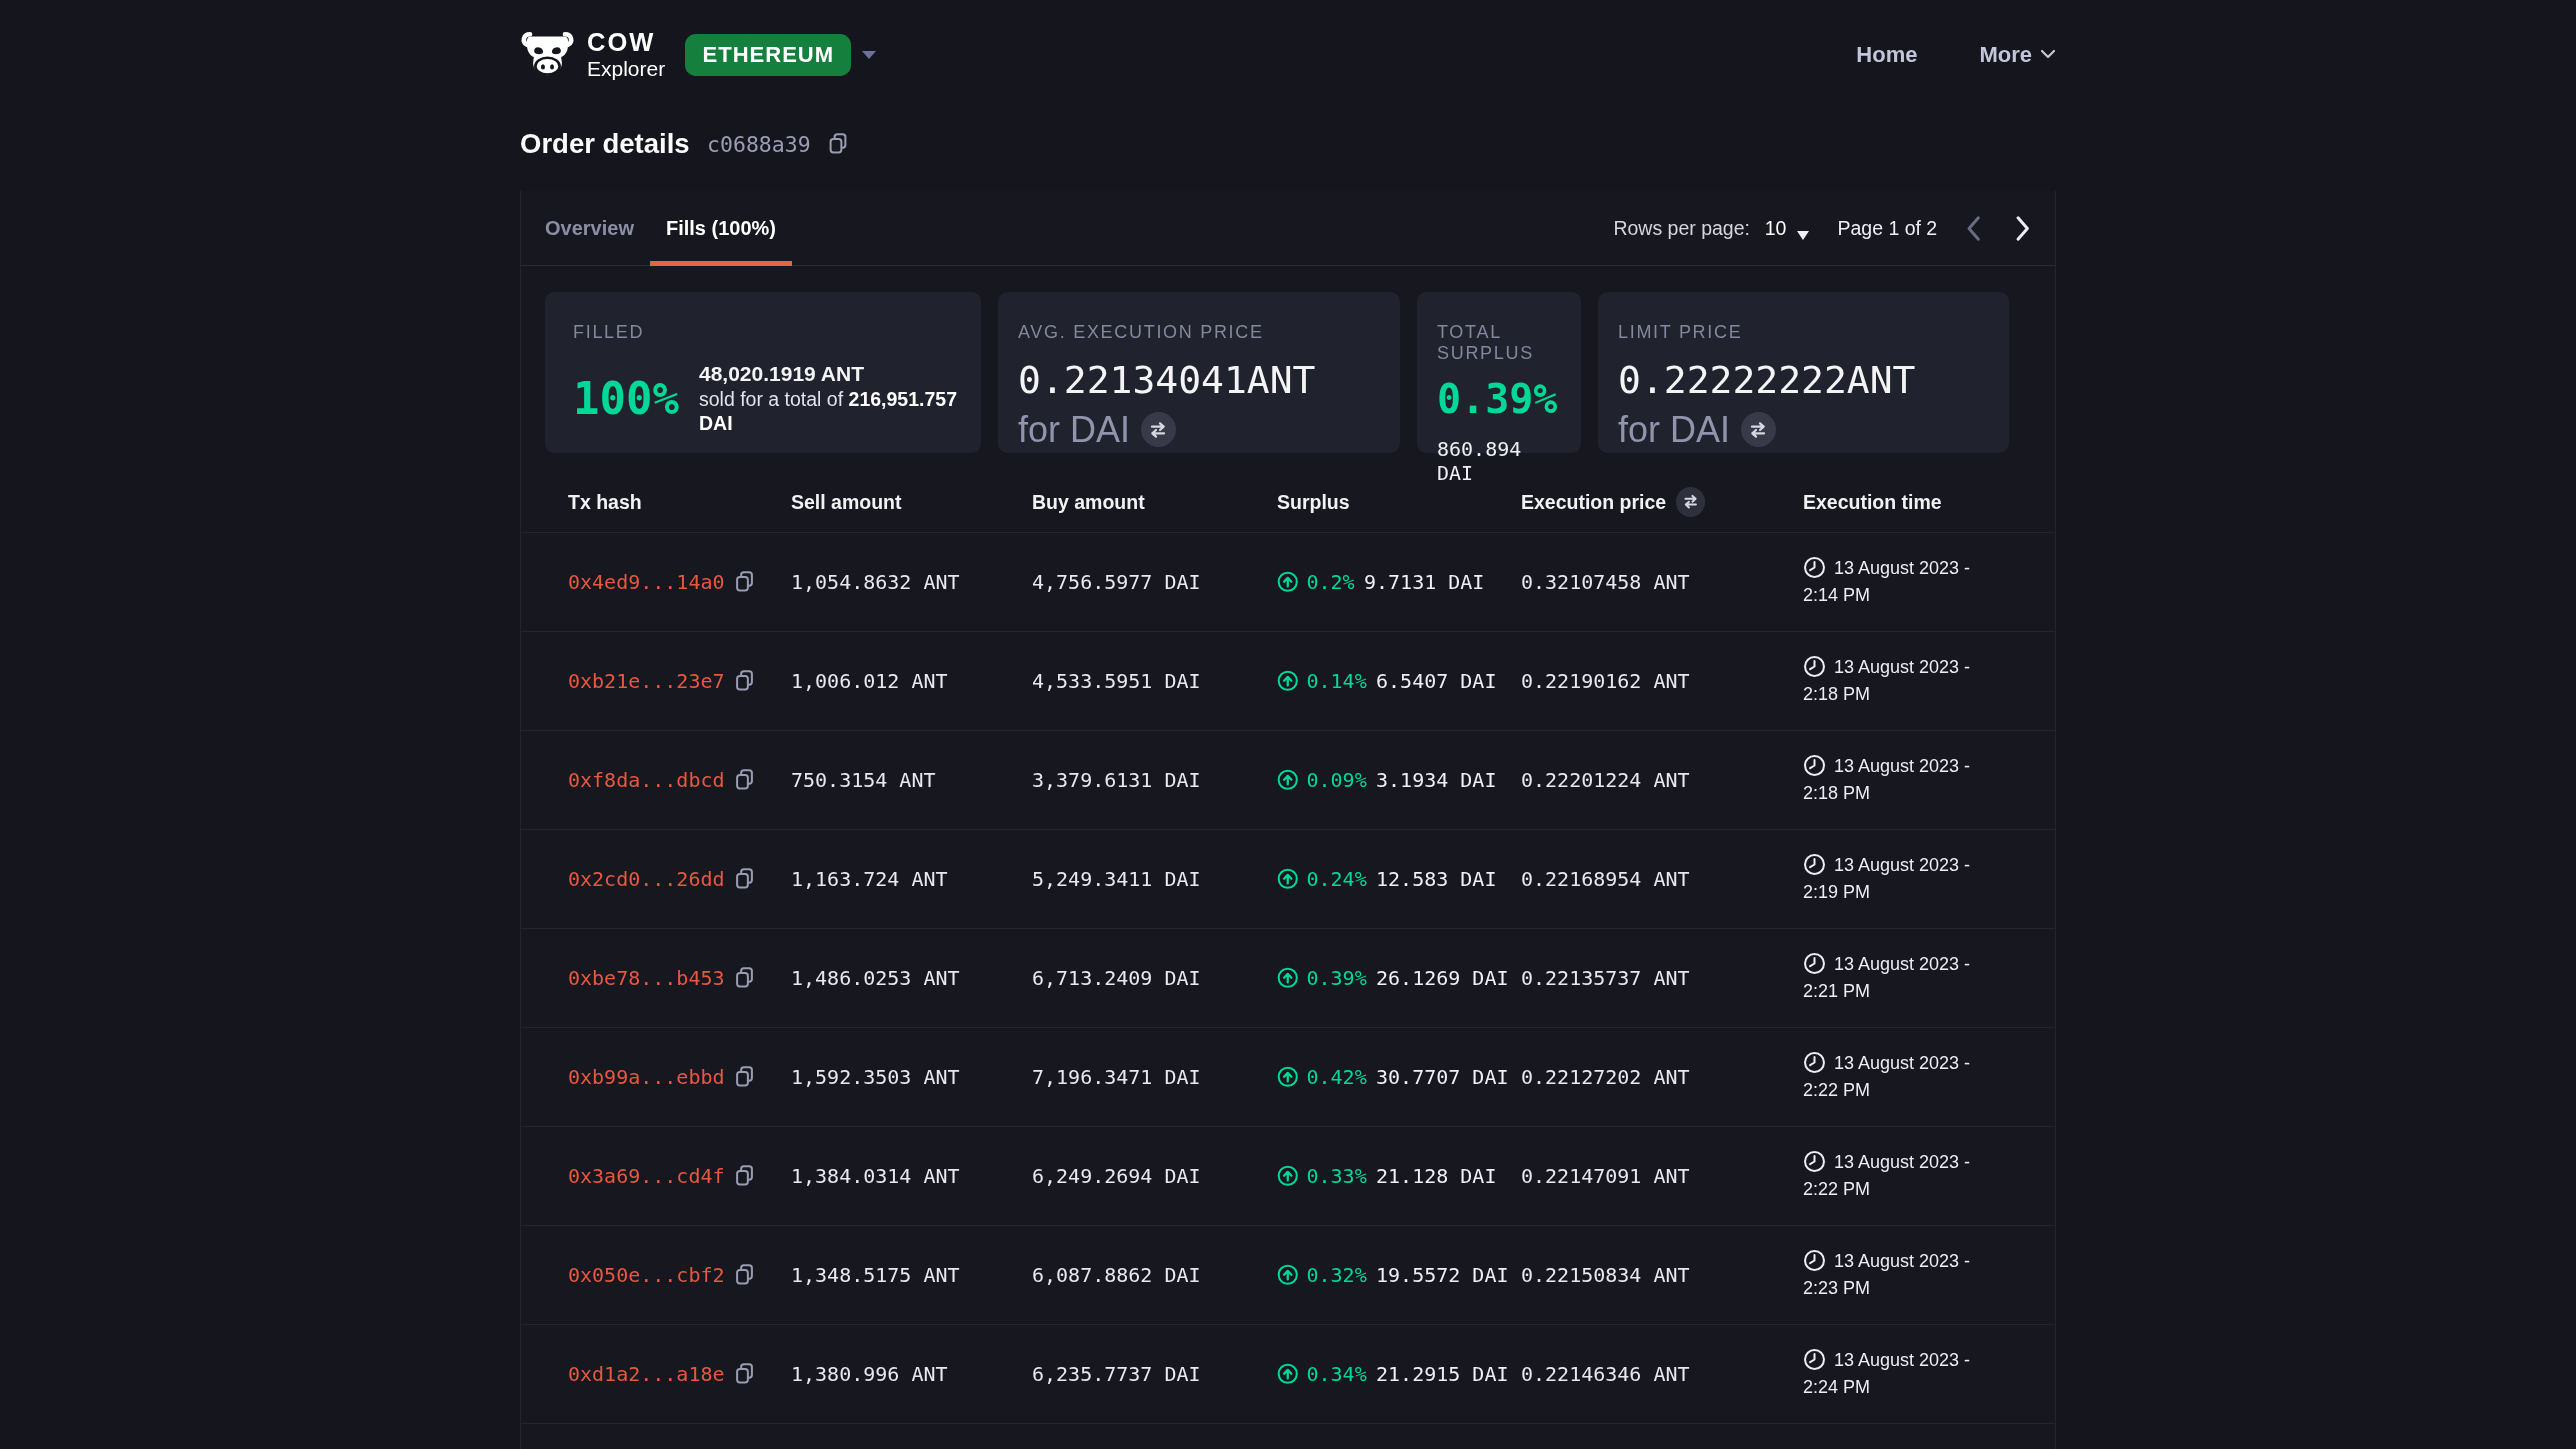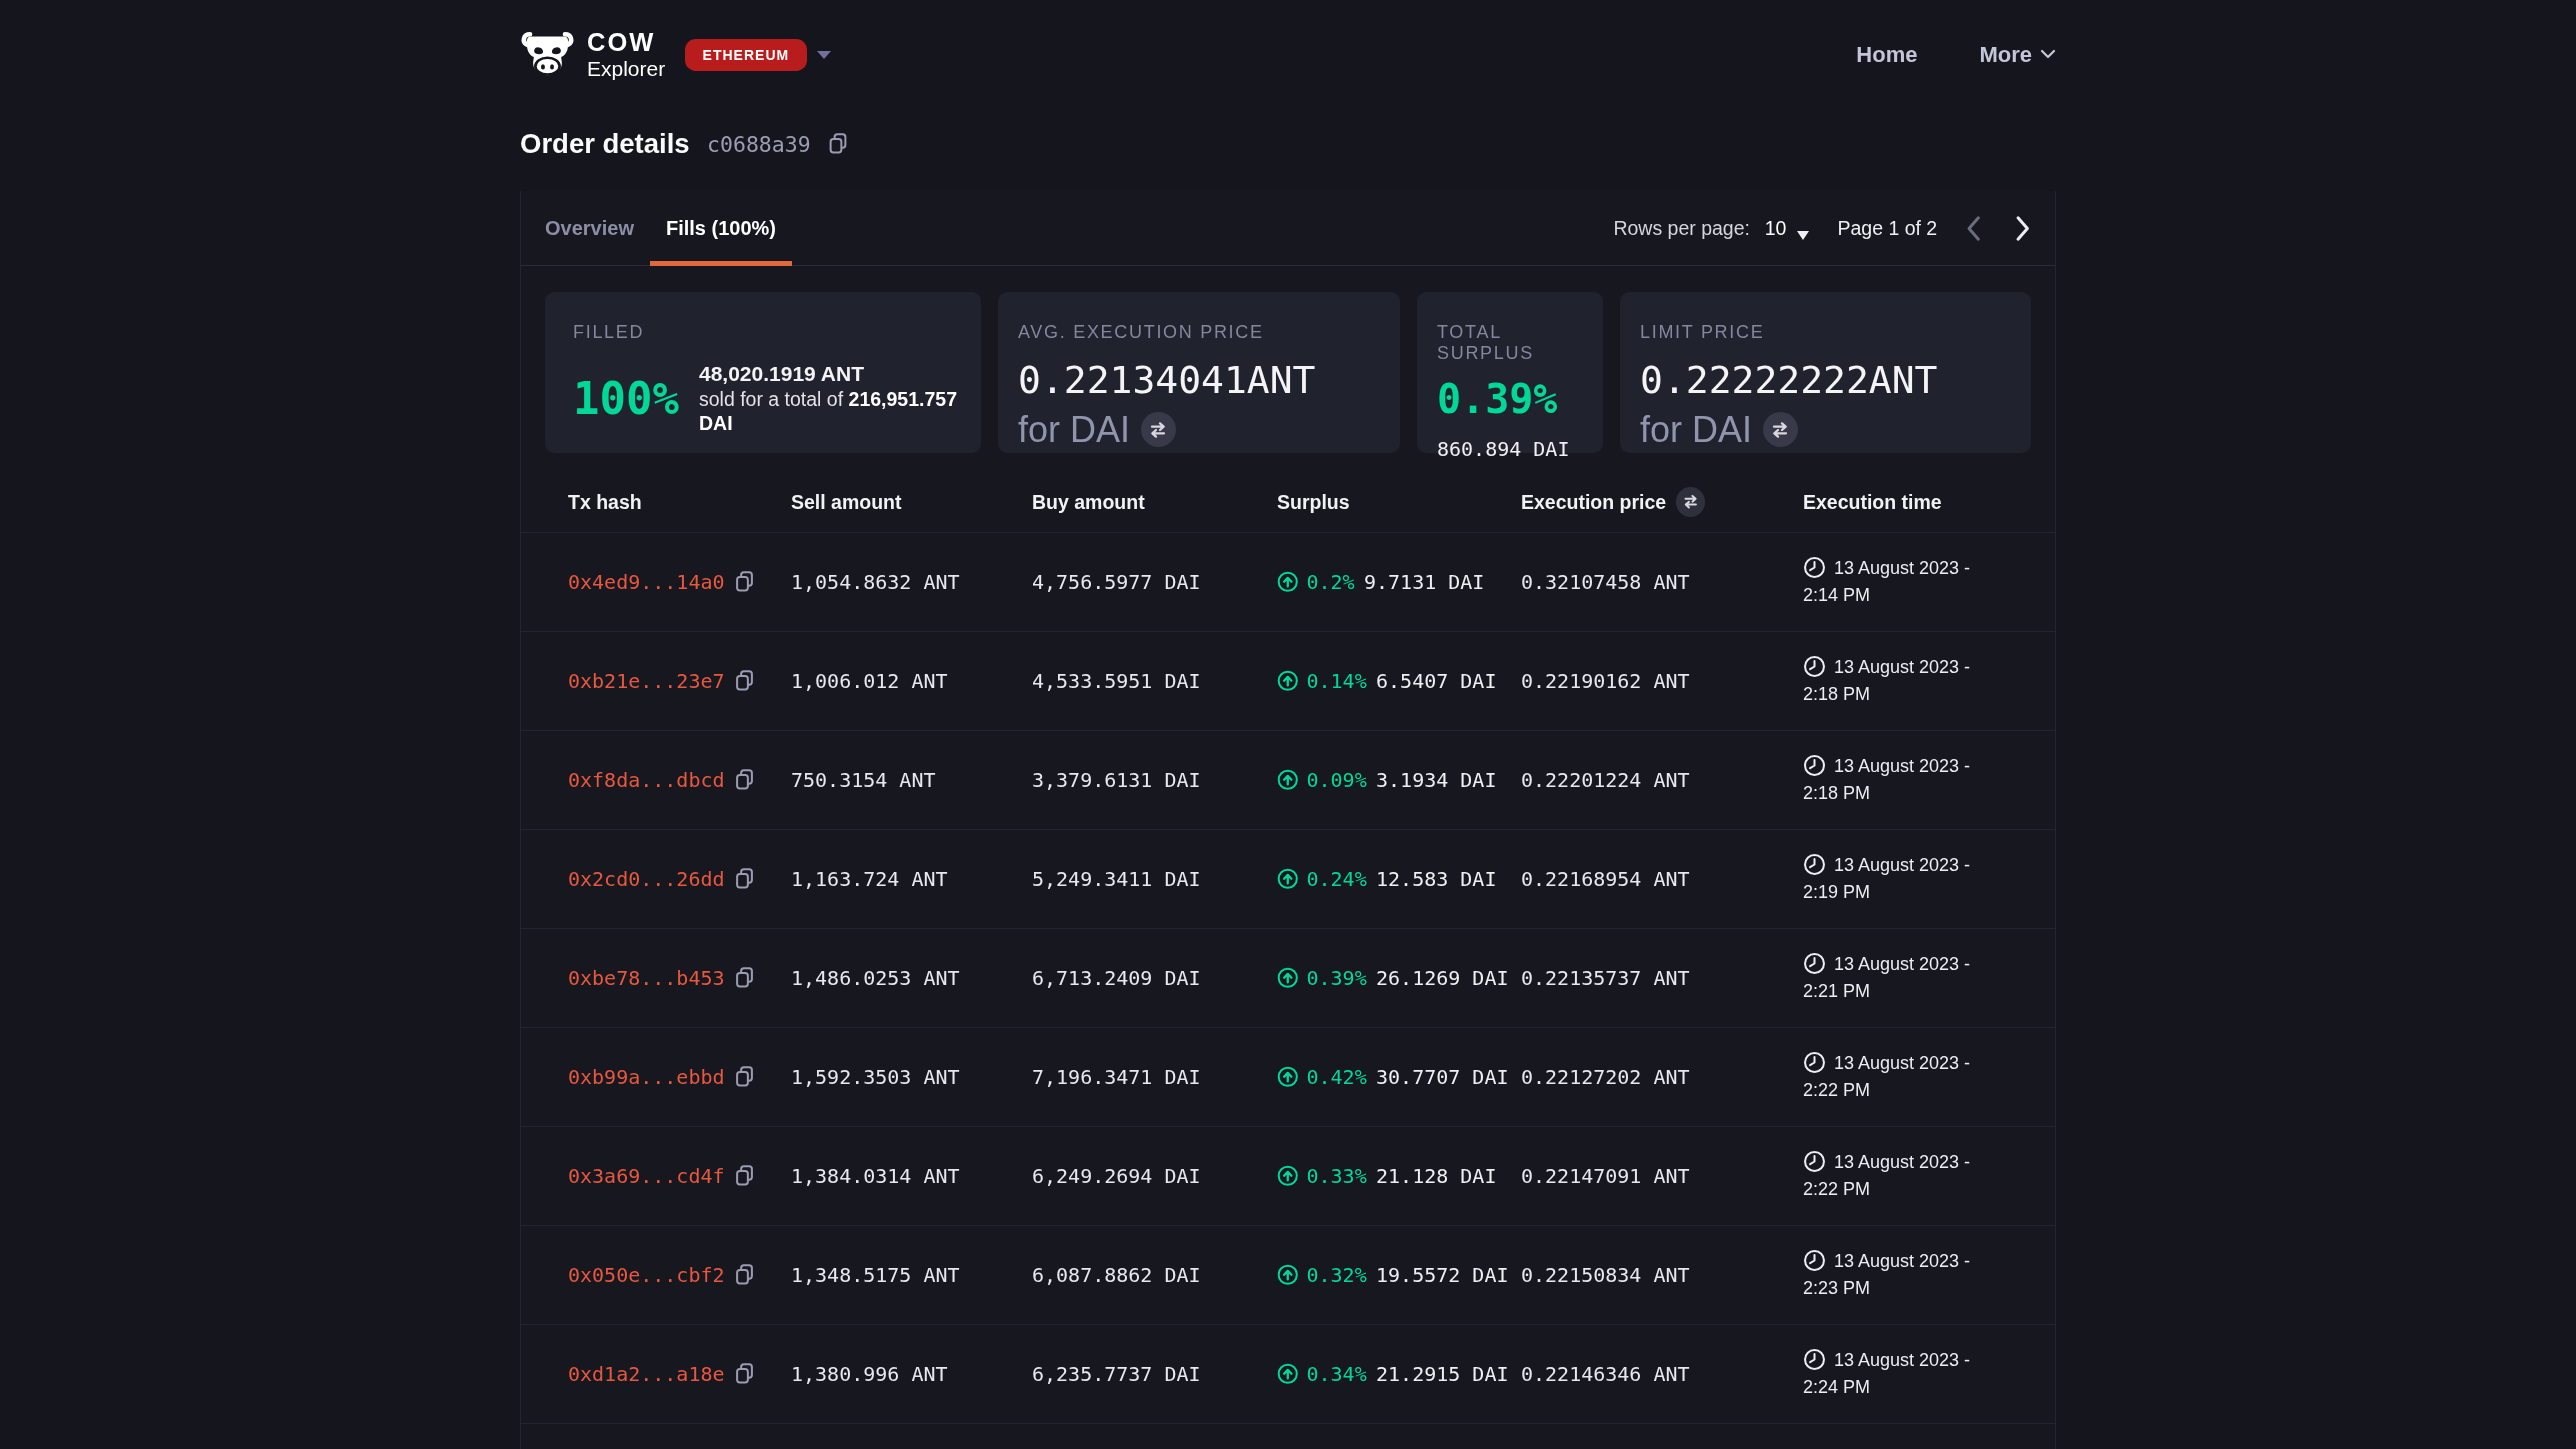--- a/index.html
+++ b/index.html
@@ -17,22 +17,22 @@
   .header-inner { display: flex; align-items: center; padding-top: 24px; height: 85px; }
   .logo { display: flex; align-items: center; gap: 12px; cursor: pointer; }
   .logo-text { line-height: 1; }
   .brand-top { font-size: 25.5px; font-weight: 900; letter-spacing: 2px; color: #ffffff; }
   .brand-bottom { font-size: 21px; font-weight: 400; color: #ffffff; margin-top: 2.7px; }
   .network-badge {
     margin-left: 20px; display: flex; align-items: center; gap: 10.7px;
     background: none; border: none; cursor: pointer;
   }
   .network-pill {
-    background: #b91c1c; color: #ffffff; font-family: "Liberation Sans", sans-serif;
-    font-size: 14px; font-weight: 700; letter-spacing: 1px;
+    background: #15803d; color: #ffffff; font-family: "Liberation Sans", sans-serif;
+    font-size: 22px; font-weight: 700; letter-spacing: 1px;
     padding: 8px 17.4px; border-radius: 10.7px;
   }
   .tri-down { width: 0; height: 0; border-left: 7.4px solid transparent; border-right: 7.4px solid transparent; border-top: 8.7px solid #6d719c; }
   .main-nav { margin-left: auto; display: flex; align-items: center; gap: 62px; }
   .nav-link { color: #c3c5d8; font-size: 22px; font-weight: 600; text-decoration: none; display: flex; align-items: center; gap: 8px; cursor: pointer; }
 
   
   .title-row { display: flex; align-items: center; gap: 17.4px; margin-top: 43px; }
   .page-title { font-size: 27.5px; font-weight: 700; color: #fbfbfc; }
   .order-id { font-size: 21.5px; color: #9b9db4; }
@@ -57,21 +57,21 @@
   .page-info { color: #f0f0f4; font-size: 19.5px; }
   .pager { display: flex; align-items: center; gap: 31px; }
   .pager-btn { background: none; border: none; cursor: pointer; display: flex; align-items: center; }
 
   
   .cards { display: flex; gap: 17px; padding: 25.5px 24px 20px 24px; }
   .card { background: #20222d; border-radius: 9.4px; padding: 20px 20px; height: 161px; }
   .card-label { font-size: 18px; font-weight: 500; letter-spacing: 1.7px; color: #84879e; margin-top: 10.7px; }
   .card-filled { width: 436px; display: flex; flex-direction: column; padding-left: 28px; }
   .card-avg { width: 402px; }
-  .card-surplus { width: 186px; }
+  .card-surplus { width: 164px; }
   .card-limit { width: 411px; }
 
   .filled-main { display: flex; align-items: center; gap: 20px; margin-top: 17.4px; }
   .filled-pct { font-size: 44px; font-weight: 700; color: #00d897; }
   .filled-detail { line-height: 1.25; }
   .filled-amount { font-size: 21px; font-weight: 700; color: #f4f4f6; }
   .filled-sold { font-size: 19.5px; color: #e3e4ea; }
   .filled-sold b { color: #ffffff; }
   .progress-track { margin-top: auto; height: 6.7px; border-radius: 4px; background: #00d897; width: 100%; }
 

